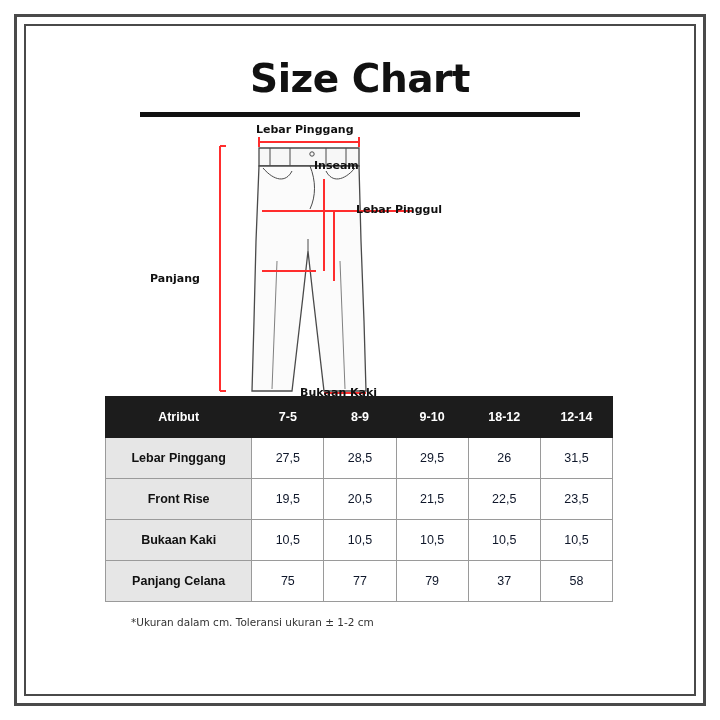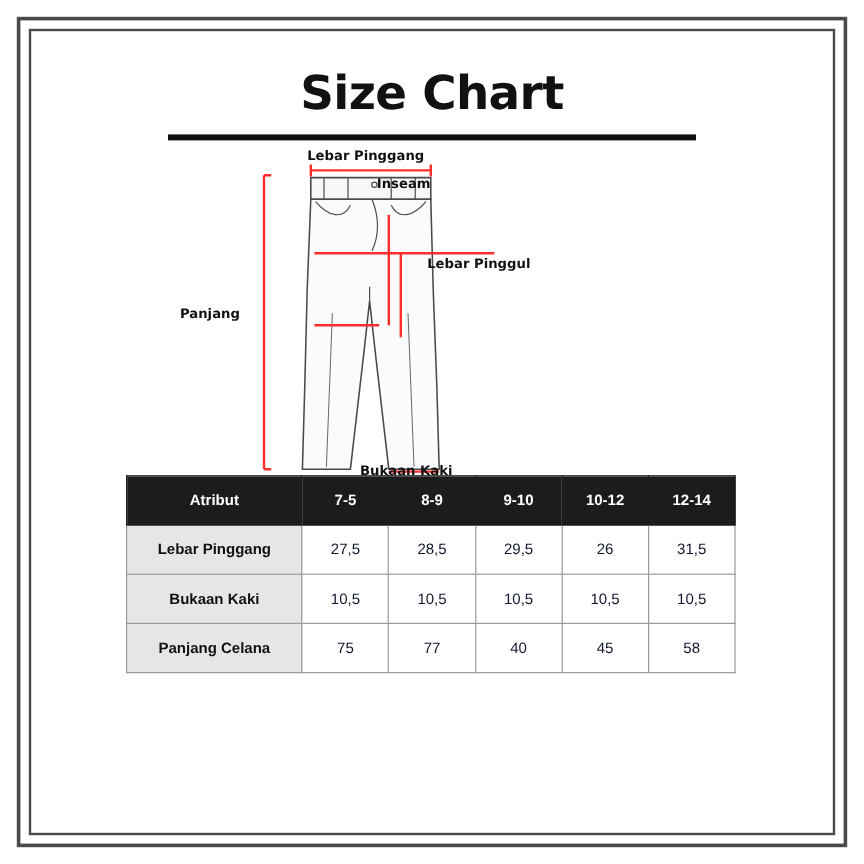--- a/index.html
+++ b/index.html
@@ -190,62 +190,71 @@
           <path d="M300 272 L342 272"></path>
         </g>
 
         <g stroke="#ff2d2d" stroke-width="2">
           <path d="M235 16 L235 26 M335 16 L335 26"></path>
           <path d="M196 25 L202 25 M196 270 L202 270"></path>
         </g>
       </svg>
 
       <div class="dlabel" style="left:232px; top:2px;">Lebar Pinggang</div>
-      <div class="dlabel" style="left:290px; top:26px;">Inseam</div>
-      <div class="dlabel" style="left:332px; top:92px;">Lebar Pinggul</div>
-      <div class="dlabel" style="left:126px; top:134px;">Panjang</div>
+      <div class="dlabel" style="left:290px; top:38px;">Inseam</div>
+      <div class="dlabel" style="left:332px; top:82px;">Lebar Pinggul</div>
+      <div class="dlabel" style="left:126px; top:151px;">Panjang</div>
       <div class="dlabel" style="left:276px; top:265px;">Bukaan Kaki</div>
     </div>
 
     <div class="table-wrap">
       <table class="size-table">
         <thead>
           <tr>
             <th class="col-attr">Atribut</th>
             <th class="col-sz">7-5</th>
             <th class="col-sz">8-9</th>
             <th class="col-sz">9-10</th>
-            <th class="col-sz">10-12</th>
+            <th class="col-sz">18-12</th>
             <th class="col-sz">12-14</th>
           </tr>
         </thead>
         <tbody>
           <tr>
             <th>Lebar Pinggang</th>
             <td>27,5</td>
             <td>28,5</td>
             <td>29,5</td>
             <td>26</td>
             <td>31,5</td>
           </tr>
           <tr>
+            <th>Front Rise</th>
+            <td>19,5</td>
+            <td>20,5</td>
+            <td>21,5</td>
+            <td>22,5</td>
+            <td>23,5</td>
+          </tr>
+          <tr>
             <th>Bukaan Kaki</th>
             <td>10,5</td>
             <td>10,5</td>
             <td>10,5</td>
             <td>10,5</td>
             <td>10,5</td>
           </tr>
           <tr>
             <th>Panjang Celana</th>
             <td>75</td>
             <td>77</td>
-            <td>40</td>
-            <td>45</td>
+            <td>79</td>
+            <td>37</td>
             <td>58</td>
           </tr>
         </tbody>
       </table>
     </div>
 
+    <div class="note">*Ukuran dalam cm. Toleransi ukuran ± 1-2 cm</div>
 
   </div>
 </div>
 
 </body></html>

